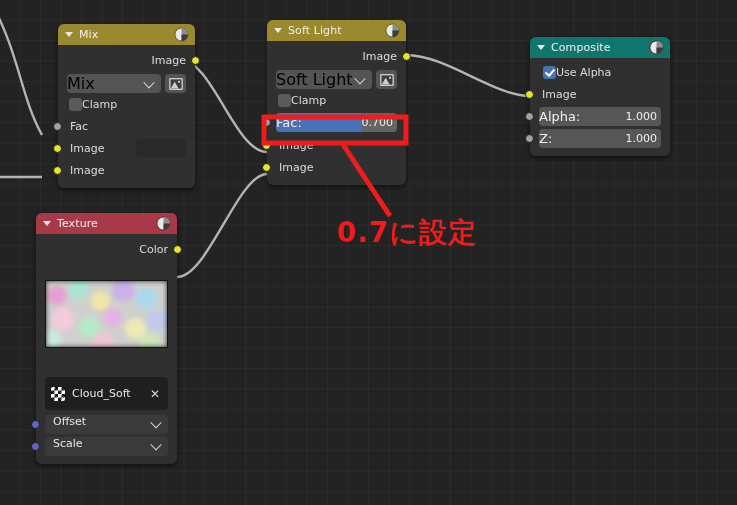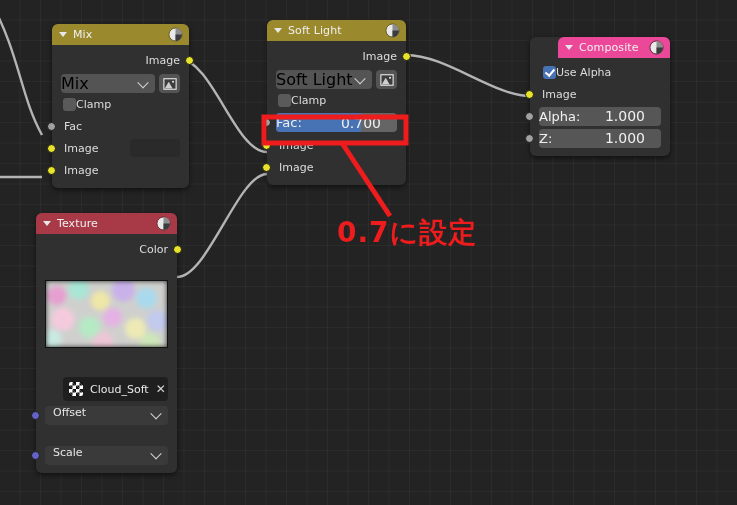--- a/index.html
+++ b/index.html
@@ -43,21 +43,21 @@
     height: 21px;
     border-radius: 6px 6px 0 0;
     display: flex;
     align-items: center;
     padding: 0 6px 0 7px;
     box-sizing: border-box;
     position: relative;
   }
   .node-header.color-mix  { background: #9a8a2d; }
   .node-header.color-soft { background: #9a8a2d; }
-  .node-header.color-out  { background: #ec4899; margin-left: 28px; }
+  .node-header.color-out  { background: #0f766e; }
   .node-header.color-tex  { background: #a83a48; }
 
   .tri {
     width: 0; height: 0;
     border-left: 4px solid transparent;
     border-right: 4px solid transparent;
     border-top: 5px solid #e8e8e8;
     margin-right: 6px;
     flex: none;
   }
@@ -215,23 +215,23 @@
     background: #4772b3;
   }
   .vslider .vname {
     position: relative;
     font-size: 13px;
     color: #f0f0f0;
   }
   .vslider .vval {
     position: relative;
     margin-left: auto;
-    font-size: 14px;
+    font-size: 11px;
     color: #f0f0f0;
-    padding-right: 16px;
+    padding-right: 4px;
   }
 
   
   .swatch {
     position: absolute;
     right: 9px;
     top: 50%;
     margin-top: -9px;
     width: 50px;
     height: 18px;
@@ -265,22 +265,22 @@
   .tex-preview-wrap {
     margin: 6px 9px 4px 9px;
     height: 68px;
     border: 1px solid #111;
     box-sizing: border-box;
     overflow: hidden;
   }
 
   
   .id-block {
-    margin: 5px 9px 3px 27px;
-    height: 24px;
+    margin: 5px 9px 3px 9px;
+    height: 33px;
     border-radius: 4px;
     background: #1f1f1f;
     display: flex;
     align-items: center;
     padding: 0 6px;
     gap: 7px;
   }
   .id-name {
     font-size: 11px;
     color: #e8e8e8;
@@ -337,21 +337,21 @@
 
     <path d="M -10 177 C 12 177, 24 177, 42 177" stroke="#b4b4b4" stroke-width="2.4" fill="none"></path>
 
     <path d="M 179 59 C 212 59, 235 152, 267 152" stroke="#b4b4b4" stroke-width="2.4" fill="none"></path>
 
     <path d="M 177 277 C 208 277, 238 174, 267 174" stroke="#b4b4b4" stroke-width="2.4" fill="none"></path>
 
     <path d="M 406 55 C 446 55, 494 96, 530 96" stroke="#b4b4b4" stroke-width="2.4" fill="none"></path>
   </svg>
 
-  <div class="node" id="node-mix" style="left:52px; top:24px; width:137px;">
+  <div class="node" id="node-mix" style="left:58px; top:24px; width:137px;">
     <div class="node-header color-mix">
       <span class="tri"></span>
       <span class="node-title">Mix</span>
       <svg class="hdr-icon" viewBox="0 0 16 16">
         <circle cx="8" cy="8" r="7" fill="#e9e9e9" stroke="#5f5520" stroke-width="1"></circle>
         <path d="M8 1 A7 7 0 0 1 8 15 Z" fill="#8d8d8d"></path>
         <path d="M8 8 L15 8 A7 7 0 0 1 8 15 Z" fill="#3c3c3c"></path>
       </svg>
     </div>
     <div class="node-body">
@@ -531,21 +531,21 @@
       </div>
 
       <div class="row" style="height:22px;">
         <span class="sock purple left"></span>
         <div class="widget" style="flex:1; background:#3a3a3a;">
           <span class="wtxt">Offset</span>
           <span class="chev"></span>
         </div>
       </div>
 
-      <div class="row" style="height:22px;margin-top:18px;">
+      <div class="row" style="height:22px;">
         <span class="sock purple left"></span>
         <div class="widget" style="flex:1; background:#3a3a3a;">
           <span class="wtxt">Scale</span>
           <span class="chev"></span>
         </div>
       </div>
 
     </div>
   </div>
 

